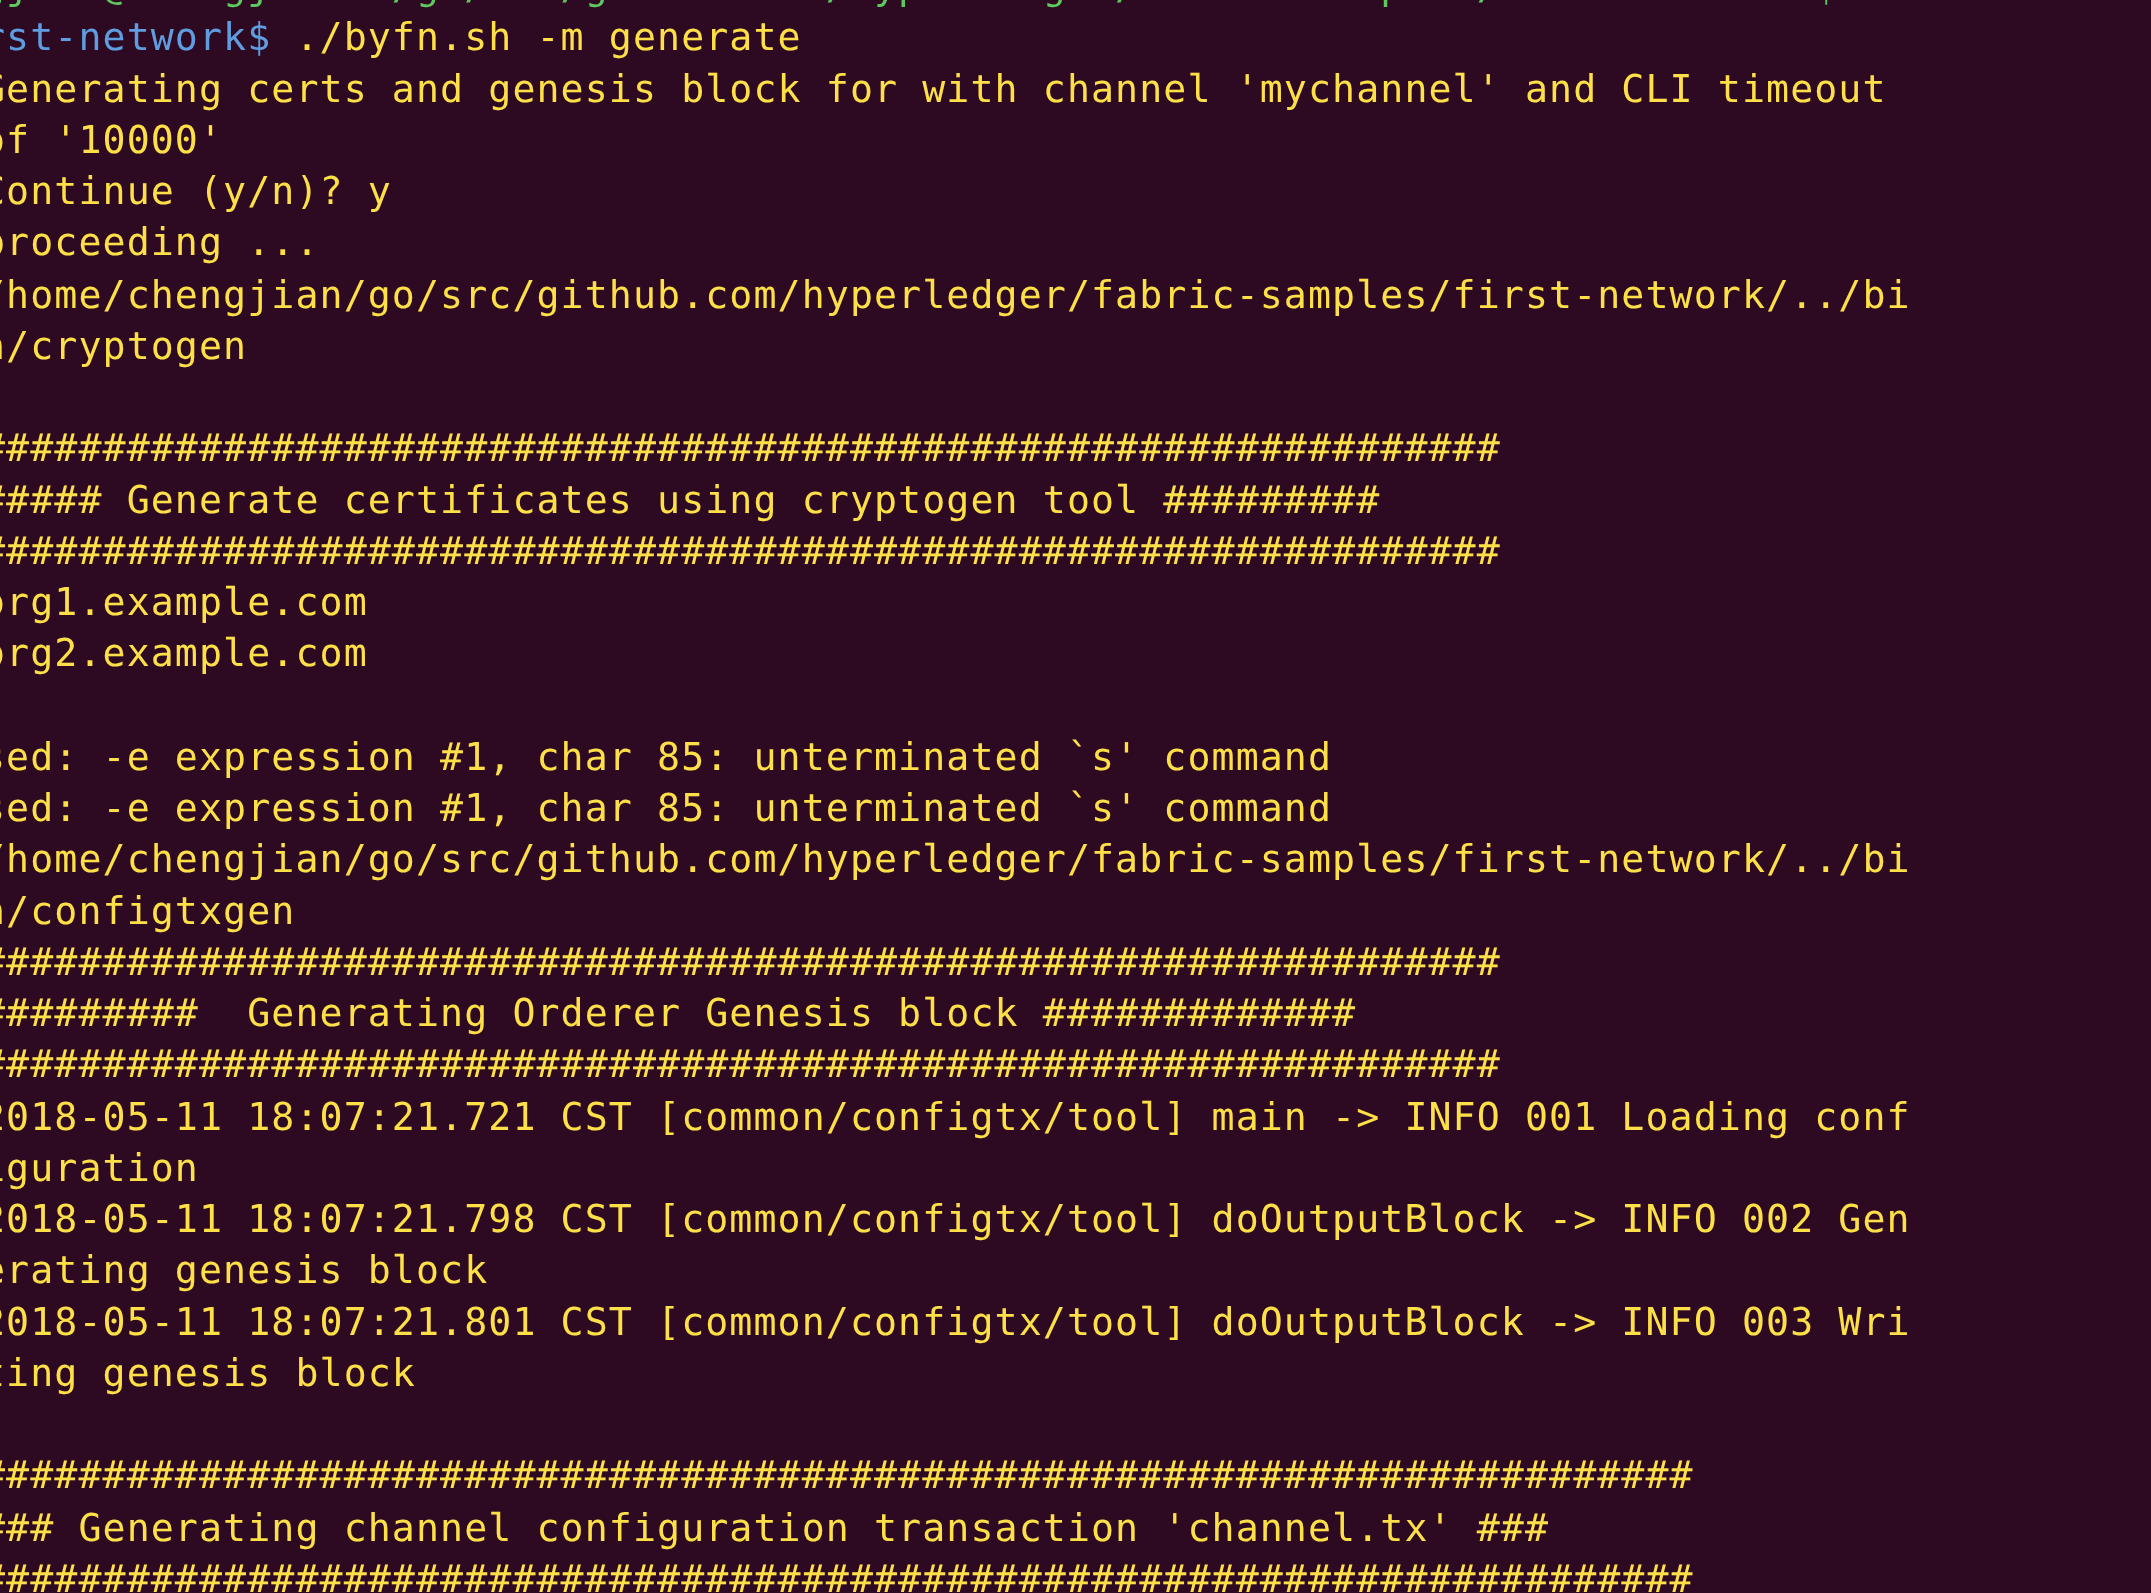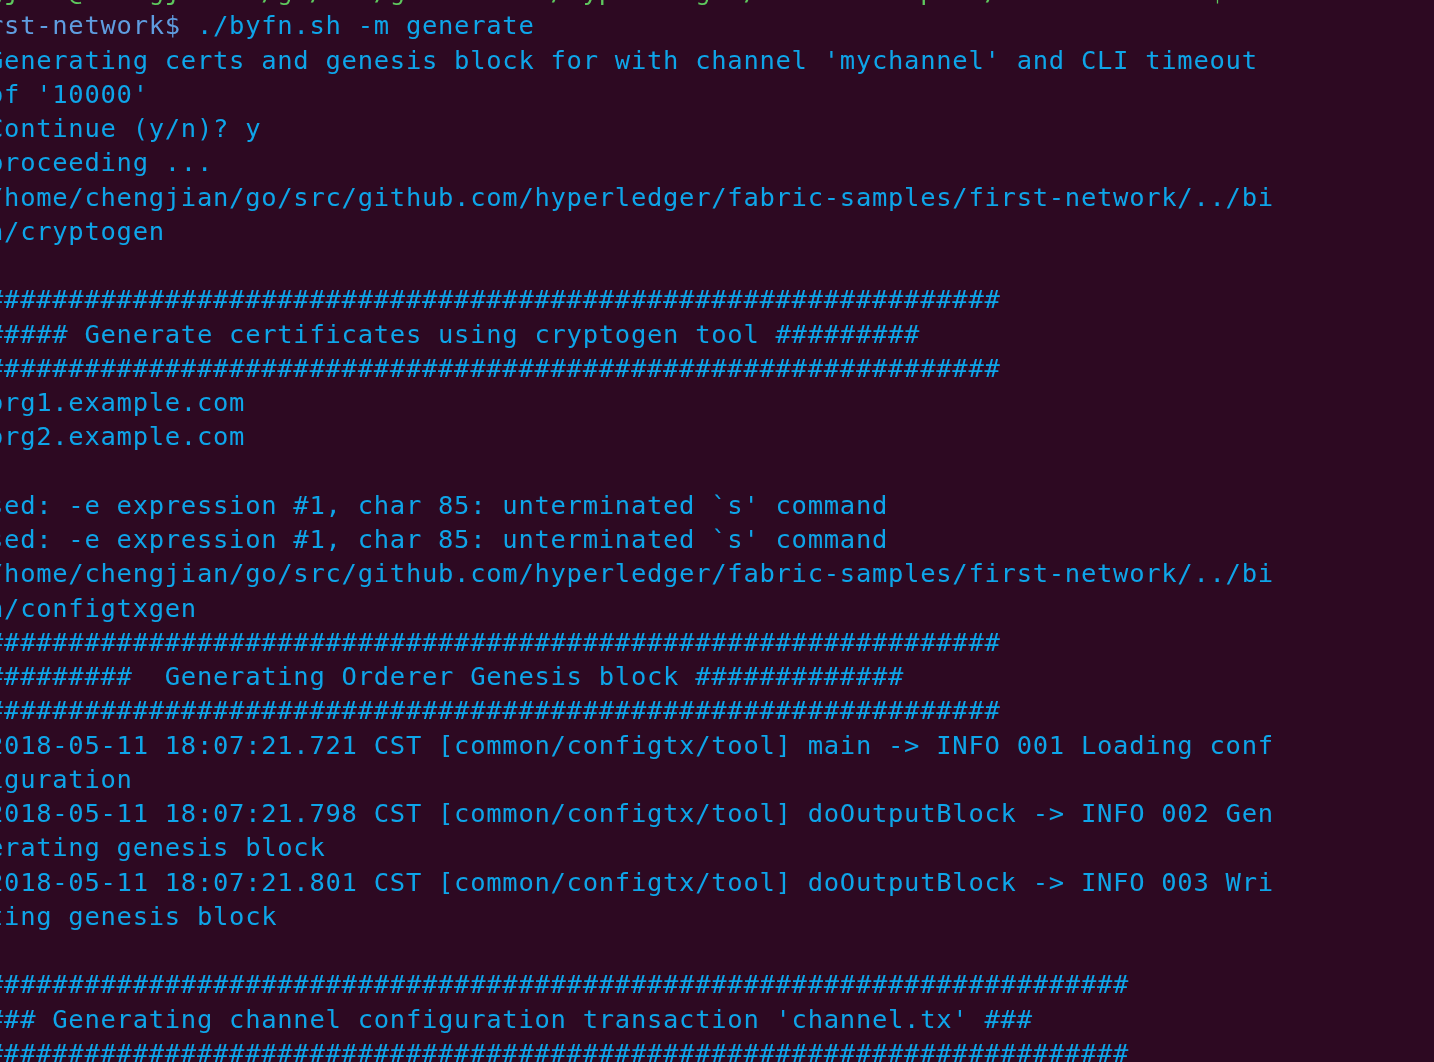--- a/index.html
+++ b/index.html
@@ -25,21 +25,21 @@
   #screen {
     position: absolute;
     left: -12px;
     top: -26px;
     white-space: pre;
   }
   .row {
     height: 34.25px;
     white-space: pre;
   }
-  .c-white { color: #0ea5e9; }
+  .c-white { color: #fde047; }
   .c-green { color: #5ec95e; }
   .c-path  { color: #5f9de0; }
 </style>
 </head>
 <body>
 
 <div id="terminal">
   <div id="screen"><div class="row"><span class="c-green">gjian@chengjian:~/go/src/github.com/hyperledger/fabric-samples/first-network$</span></div><div class="row"><span class="c-path">rst-network$</span><span class="c-white"> ./byfn.sh -m generate</span></div><div class="row"><span class="c-white">Generating certs and genesis block for with channel 'mychannel' and CLI timeout</span></div><div class="row"><span class="c-white">of '10000'</span></div><div class="row"><span class="c-white">Continue (y/n)? y</span></div><div class="row"><span class="c-white">proceeding ...</span></div><div class="row"><span class="c-white">/home/chengjian/go/src/github.com/hyperledger/fabric-samples/first-network/../bi</span></div><div class="row"><span class="c-white">n/cryptogen</span></div><div class="row"><span class="c-white"></span></div><div class="row"><span class="c-white">###############################################################</span></div><div class="row"><span class="c-white">##### Generate certificates using cryptogen tool #########</span></div><div class="row"><span class="c-white">###############################################################</span></div><div class="row"><span class="c-white">org1.example.com</span></div><div class="row"><span class="c-white">org2.example.com</span></div><div class="row"><span class="c-white"></span></div><div class="row"><span class="c-white">sed: -e expression #1, char 85: unterminated `s' command</span></div><div class="row"><span class="c-white">sed: -e expression #1, char 85: unterminated `s' command</span></div><div class="row"><span class="c-white">/home/chengjian/go/src/github.com/hyperledger/fabric-samples/first-network/../bi</span></div><div class="row"><span class="c-white">n/configtxgen</span></div><div class="row"><span class="c-white">###############################################################</span></div><div class="row"><span class="c-white">#########  Generating Orderer Genesis block #############</span></div><div class="row"><span class="c-white">###############################################################</span></div><div class="row"><span class="c-white">2018-05-11 18:07:21.721 CST [common/configtx/tool] main -&gt; INFO 001 Loading conf</span></div><div class="row"><span class="c-white">iguration</span></div><div class="row"><span class="c-white">2018-05-11 18:07:21.798 CST [common/configtx/tool] doOutputBlock -&gt; INFO 002 Gen</span></div><div class="row"><span class="c-white">erating genesis block</span></div><div class="row"><span class="c-white">2018-05-11 18:07:21.801 CST [common/configtx/tool] doOutputBlock -&gt; INFO 003 Wri</span></div><div class="row"><span class="c-white">ting genesis block</span></div><div class="row"><span class="c-white"></span></div><div class="row"><span class="c-white">#######################################################################</span></div><div class="row"><span class="c-white">### Generating channel configuration transaction 'channel.tx' ###</span></div><div class="row"><span class="c-white">#######################################################################</span></div></div>
 </div>
 

